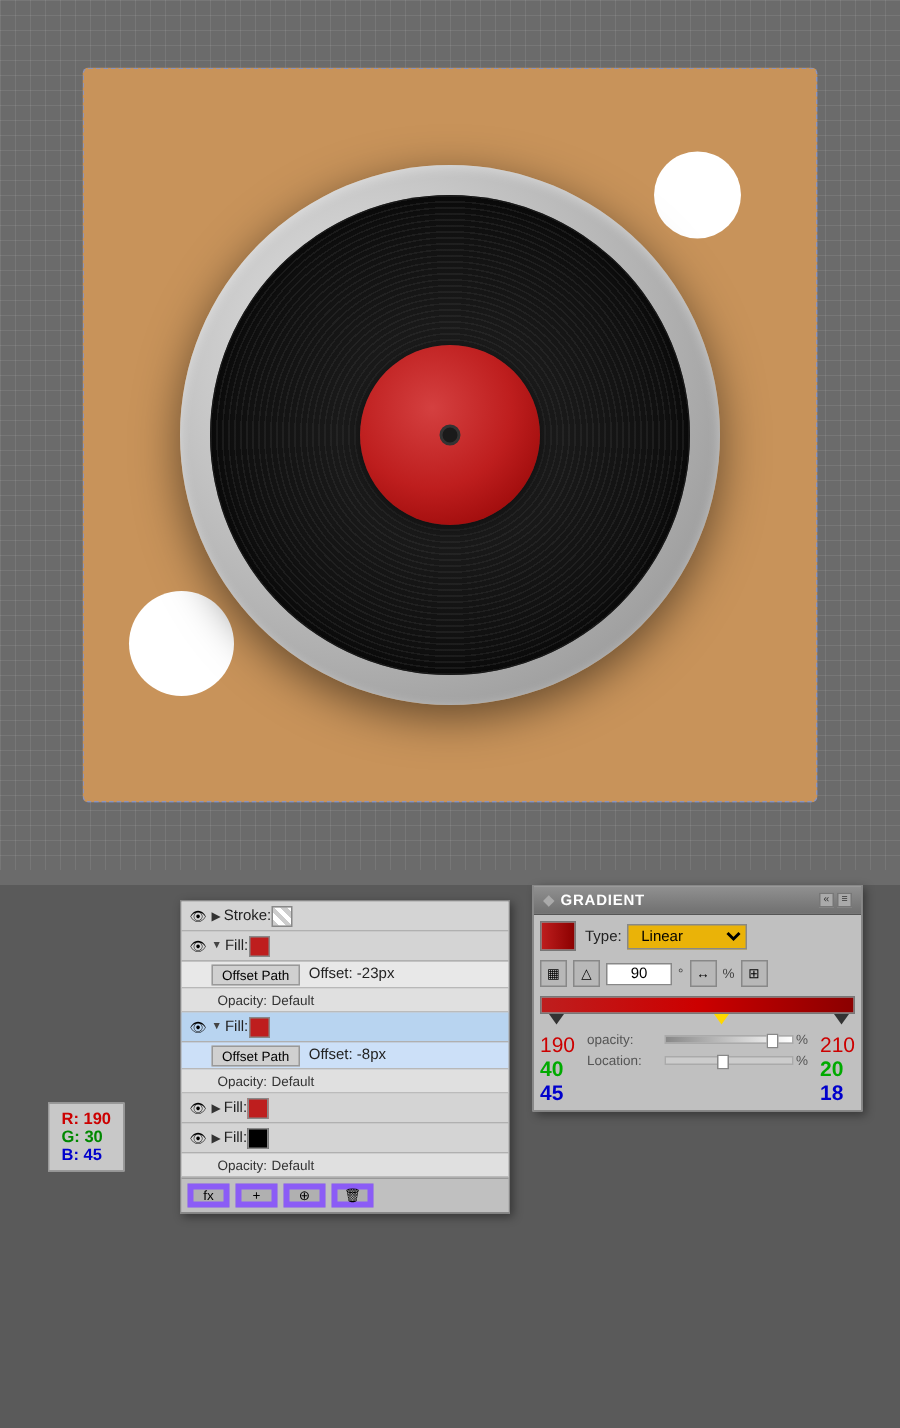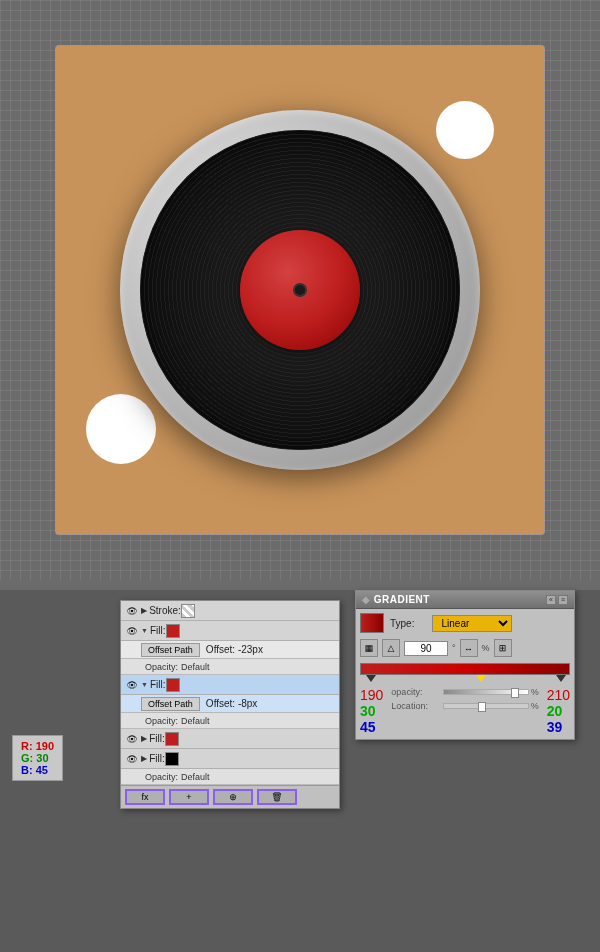--- a/index.html
+++ b/index.html
@@ -274,21 +274,21 @@
     .opacity-value {
       font-size: 9px;
       color: #333;
       margin-left: 3px;
     }
 
     
     .rgb-display {
       position: absolute;
       top: 145px;
-      left: 12px;
+      left: 32px;
       background: #c8c8c8;
       border: 1px solid #999;
       padding: 4px 8px;
       font-size: 11px;
       font-weight: bold;
     }
 
     .rgb-r { color: #cc0000; }
     .rgb-g { color: #008800; }
     .rgb-b { color: #0000cc; }
@@ -335,21 +335,21 @@
       width: 24px;
       height: 20px;
       background: linear-gradient(to right, #be1e1e, #8b0000);
       border: 1px solid #777;
       margin-right: 6px;
     }
 
     .type-label {
       font-size: 10px;
       color: #222;
-      margin-right: 18px;
+      margin-right: 4px;
     }
 
     .type-select {
       background: #eab308;
       border: 1px solid #888;
       padding: 1px 4px;
       font-size: 10px;
       width: 80px;
     }
 
@@ -409,24 +409,24 @@
     .appearance-toolbar {
       display: flex;
       align-items: center;
       padding: 3px 4px;
       background: #c0c0c0;
       border-top: 1px solid #999;
       gap: 4px;
     }
 
     .app-toolbar-btn {
-      width: 40px;
+      width: 28px;
       height: 16px;
       background: #b0b0b0;
-      border: 2px solid #8b5cf6;
+      border: 4px solid #8b5cf6;
       display: flex;
       align-items: center;
       justify-content: center;
       cursor: pointer;
       font-size: 9px;
     }
 
     .fill-indicator-row {
       position: relative;
     }
@@ -575,21 +575,21 @@
         <div class="gradient-bar"></div>
         <div style="position:absolute; left:6px; top:12px; width:0; height:0; border-left:5px solid transparent; border-right:5px solid transparent; border-top:7px solid #333;"></div>
         <div style="position:absolute; right:40%; top:12px; width:0; height:0; border-left:5px solid transparent; border-right:5px solid transparent; border-top:7px solid gold;"></div>
         <div style="position:absolute; right:4px; top:12px; width:0; height:0; border-left:5px solid transparent; border-right:5px solid transparent; border-top:7px solid #333;"></div>
       </div>
 
       <div style="display:flex; gap:8px; margin-top:4px;">
 
         <div>
           <div class="grad-num-r">190</div>
-          <div class="grad-num-g">30</div>
+          <div class="grad-num-g">40</div>
           <div class="grad-num-b">45</div>
         </div>
 
         <div style="flex:1;">
           <div class="grad-input-row">
             <span style="font-size:9px; color:#555; width:50px;">opacity:</span>
             <div style="flex:1; height:6px; background: linear-gradient(to right, #888, white); border:1px solid #aaa; position:relative;">
               <div style="position:absolute; left:80%; top:-2px; width:8px; height:10px; background:#fff; border:1px solid #888;"></div>
             </div>
             <span style="font-size:9px; color:#555;">%</span>
@@ -599,19 +599,19 @@
             <div style="flex:1; height:6px; background:#ccc; border:1px solid #aaa; position:relative;">
               <div style="position:absolute; left:40%; top:-2px; width:8px; height:10px; background:#fff; border:1px solid #888;"></div>
             </div>
             <span style="font-size:9px; color:#555;">%</span>
           </div>
         </div>
 
         <div>
           <div class="grad-num-r">210</div>
           <div class="grad-num-g">20</div>
-          <div class="grad-num-b">39</div>
+          <div class="grad-num-b">18</div>
         </div>
       </div>
     </div>
   </div>
 
 </div>
 
 </body></html>

